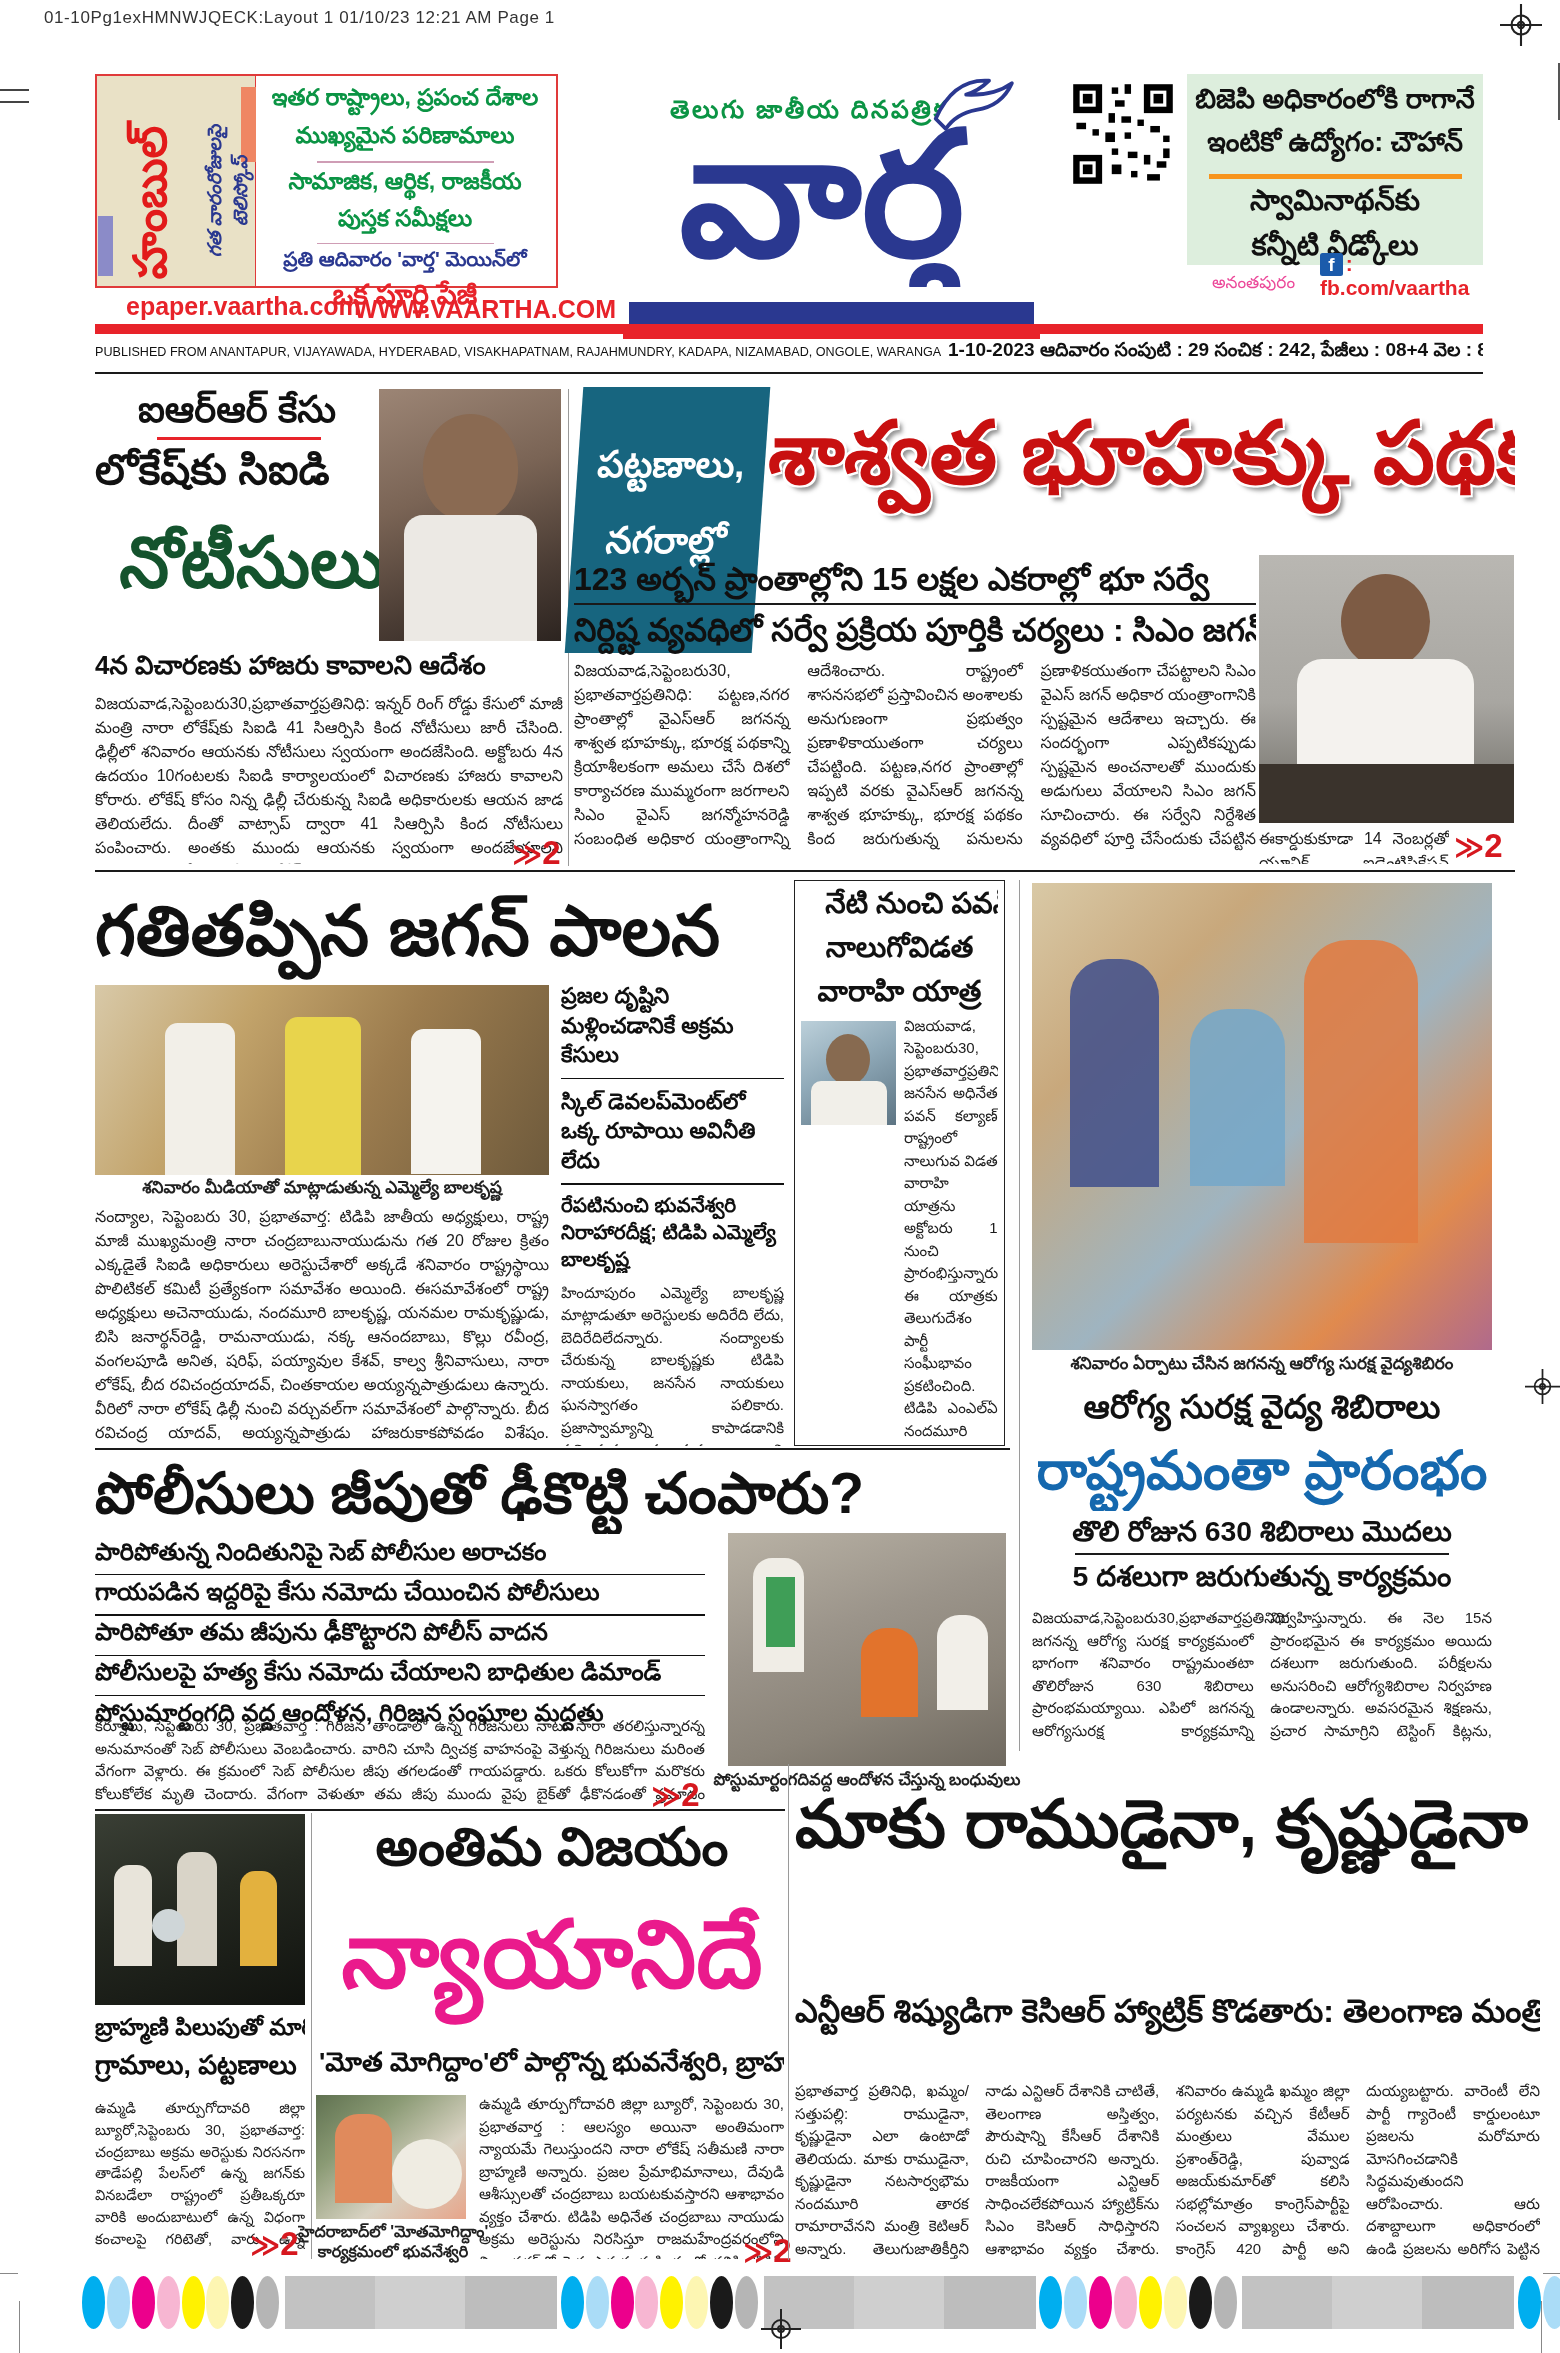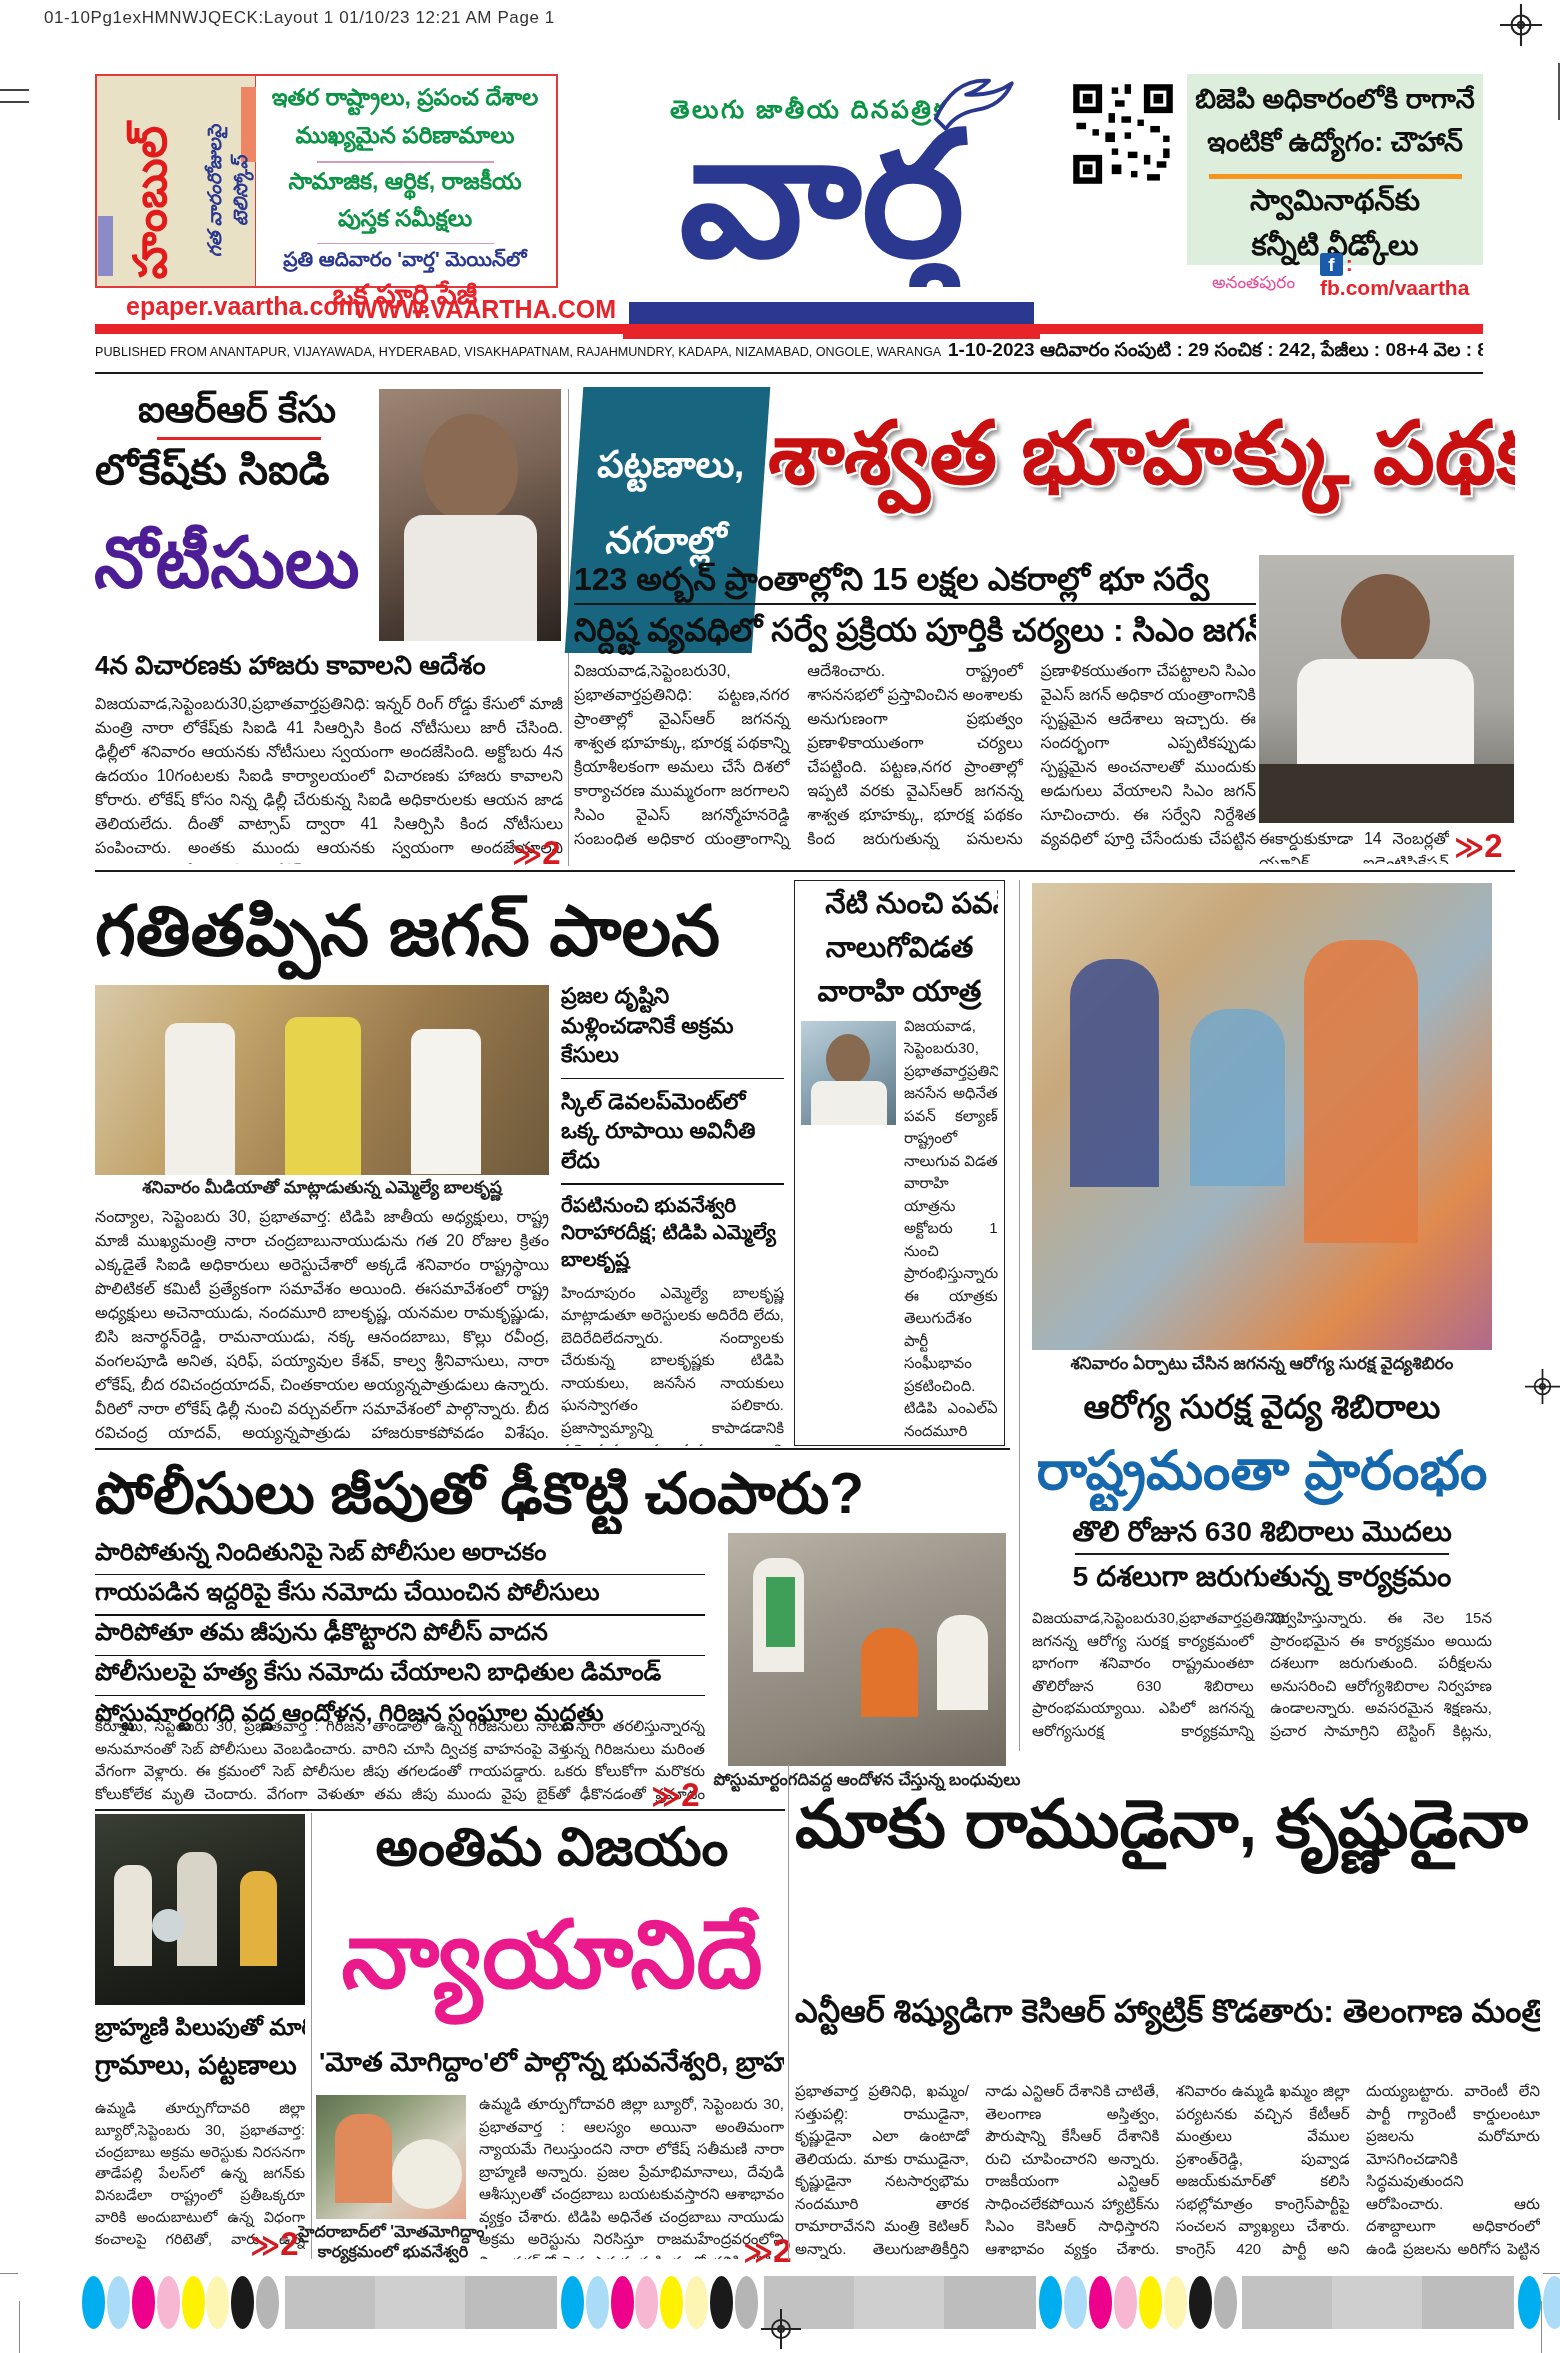--- a/index.html
+++ b/index.html
@@ -124,21 +124,21 @@
 <div class="abs b red nw" style="left:126px;top:292px;font-size:25px;">epaper.vaartha.com</div>
 <div class="abs b red nw" style="left:354px;top:295px;font-size:25px;">WWW.VAARTHA.COM</div>
 <div class="abs" style="left:95px;top:324px;width:1388px;height:10px;background:#e8232a;"></div>
 <div class="abs nw" style="left:95px;top:345px;width:847px;font-size:12.6px;color:#111;">PUBLISHED FROM ANANTAPUR, VIJAYAWADA, HYDERABAD, VISAKHAPATNAM, RAJAHMUNDRY, KADAPA,  NIZAMABAD, ONGOLE, WARANGAL, TIRUPATHI,  KURNOOL, KARIMNAGAR, MAHABUBNAGAR, KHAMMAM, NELLORE, NALGONDA, GUNTUR, TADEPALLIGUDEM,SRIKAKULAM</div>
 <div class="abs b nw" style="left:948px;top:339px;width:535px;font-size:19px;text-align:right;">1-10-2023  ఆదివారం  సంపుటి : 29  సంచిక : 242,  పేజీలు : 08+4  వెల : 8.00</div>
 <div class="hrl" style="left:95px;top:372px;width:1388px;height:1.9px;"></div>
 
 <div class="abs b c nw" style="left:101px;top:389px;width:272px;font-size:37px;">ఐఆర్ఆర్ కేసు</div>
 <div class="abs" style="left:157px;top:437px;width:164px;height:3.2px;background:#e8232a;"></div>
 <div class="abs b nw" style="left:95px;top:446px;width:283px;font-size:42px;">లోకేష్‌కు సిఐడి</div>
-<div class="abs b nw" style="left:94px;top:506px;width:291px;font-size:71px;color:#4c1d95;line-height:1.6;">నోటీసులు</div>
+<div class="abs b nw" style="left:94px;top:506px;width:291px;font-size:71px;color:#14532d;line-height:1.6;text-align:right;">నోటీసులు</div>
 <div class="ph" style="left:379px;top:389px;width:182px;height:252px;background:linear-gradient(160deg,#9c8575 0%,#7a6455 40%,#4a3c34 75%,#2c2420 100%);">
   <div style="position:absolute;left:44px;top:25px;width:95px;height:107px;border-radius:50% 50% 45% 45%;background:#8a6a52;"></div>
   <div style="position:absolute;left:25px;top:126px;width:133px;height:126px;border-radius:19px 19px 0 0;background:#ece9e4;"></div>
 </div>
 <div class="abs sub nw" style="left:95px;top:650px;width:468px;font-size:26px;">4న విచారణకు హాజరు కావాలని ఆదేశం</div>
 <div class="abs bd" style="left:95px;top:692px;width:468px;height:172px;">విజయవాడ,సెప్టెంబరు30,ప్రభాతవార్తప్రతినిధి: ఇన్నర్ రింగ్ రోడ్డు కేసులో మాజీ మంత్రి నారా లోకేష్‌కు సిఐడి 41 సిఆర్పిసి కింద నోటీసులు జారీ చేసింది. ఢిల్లీలో శనివారం ఆయనకు నోటీసులు స్వయంగా అందజేసింది. అక్టోబరు 4న ఉదయం 10గంటలకు సిఐడి కార్యాలయంలో విచారణకు హాజరు కావాలని కోరారు. లోకేష్ కోసం నిన్న ఢిల్లీ చేరుకున్న సిఐడి అధికారులకు ఆయన జాడ తెలియలేదు. దీంతో వాట్సాప్ ద్వారా 41 సిఆర్పిసి కింద నోటీసులు పంపించారు. అంతకు ముందు ఆయనకు స్వయంగా అందజేయాలని ప్రయత్నించగా వీలుకాలేదు. లోకేష్ న్యాయవాదుల ద్వారా స్పందన తెలిపారు. సుప్రీంకోర్టులో కేసుల విచారణ నేపథ్యంలో సిఐడి నోటీసులపై న్యాయ నిపుణులతో సంప్రదింపులు జరుపుతున్నారు. అనంతరం హాజరుపై నిర్ణయం తీసుకుంటామని టిడిపి వర్గాలు తెలిపాయి. ఇప్పటికే కేసులో పలువురికి సిఐడి నోటీసులు ఇచ్చింది.</div>
 <div class="abs more" style="left:512px;top:836px;">≫<span class="n">2</span></div>
 <div class="vr" style="left:568px;top:389px;height:477px;"></div>
 
 <div class="abs teal-box c" style="left:574px;top:387px;width:187px;height:266px;">

